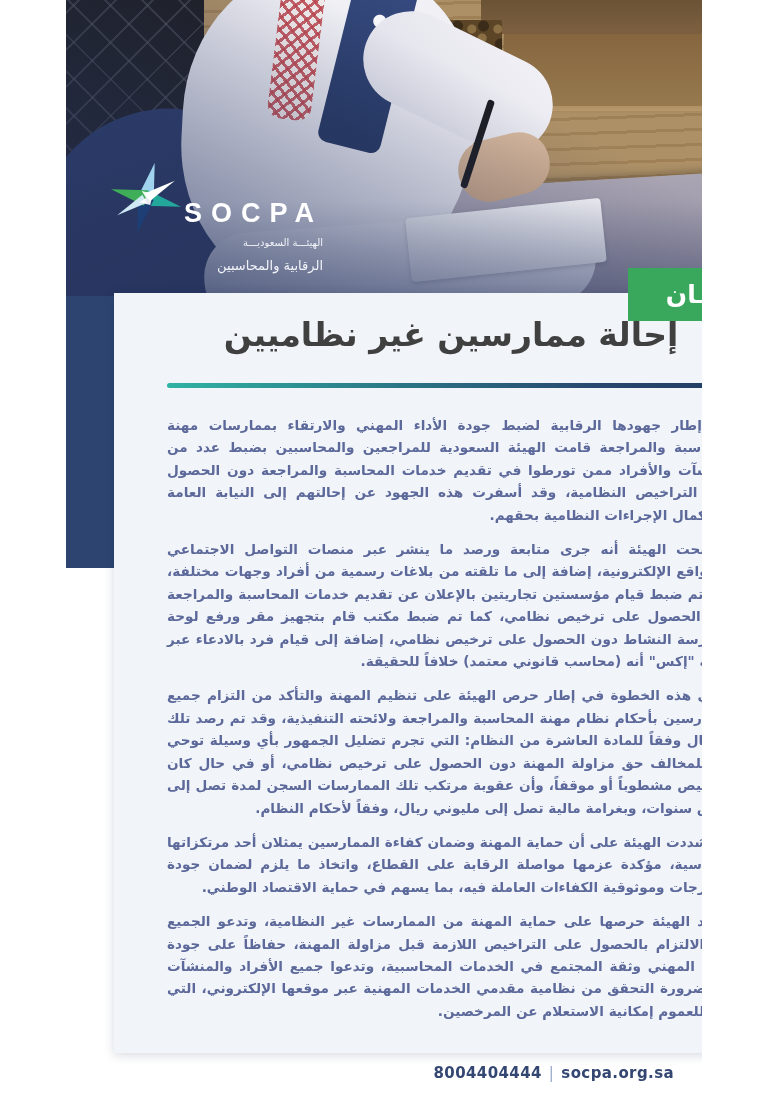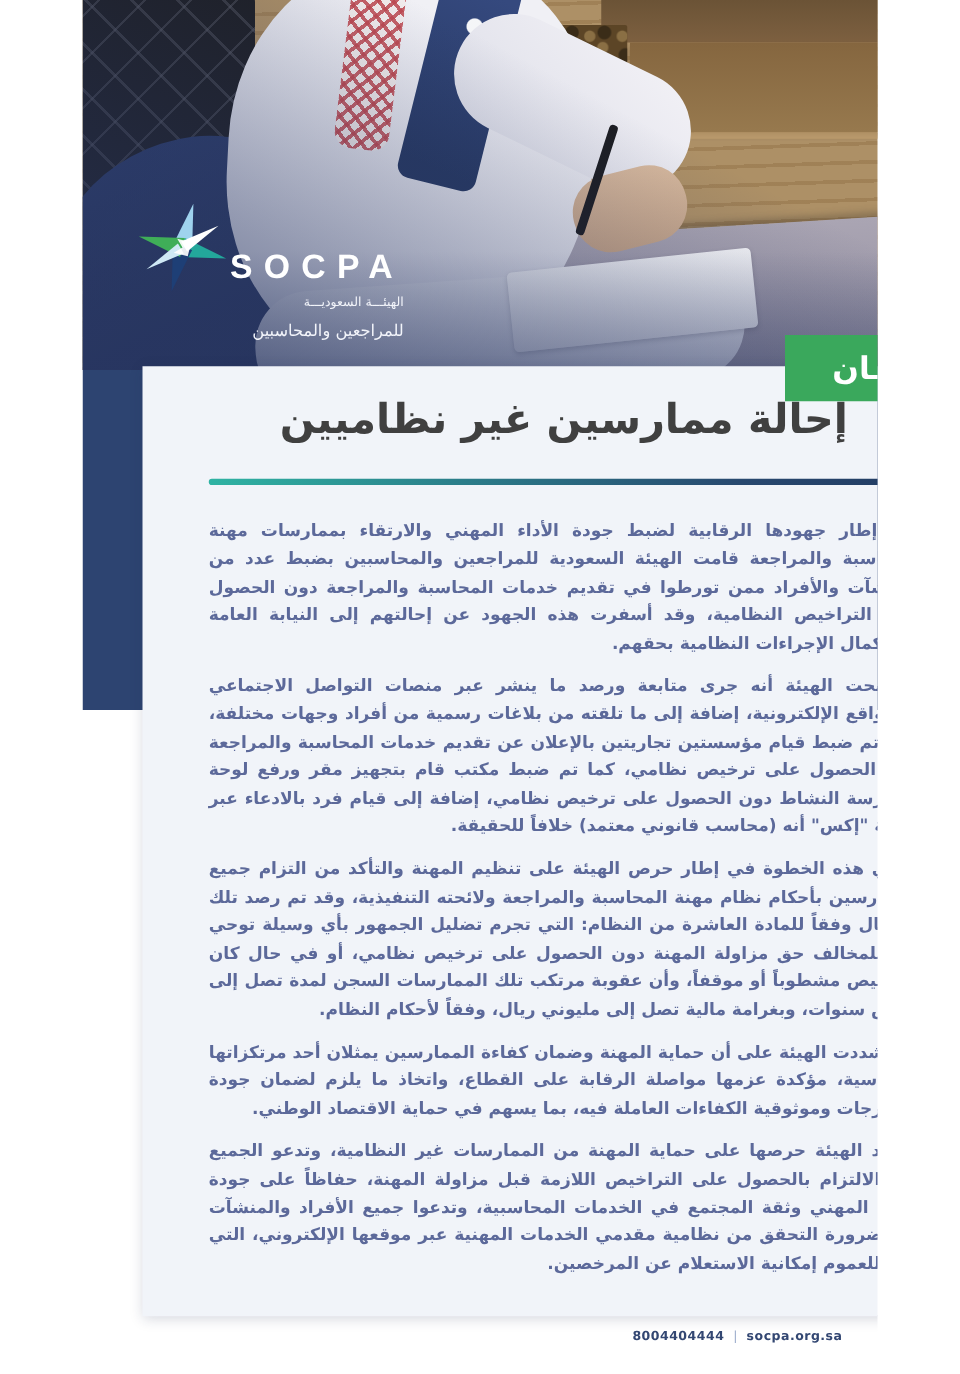--- a/index.html
+++ b/index.html
@@ -87,21 +87,21 @@
   .headline { margin-top:16px; text-align:center; direction:rtl;
           color:#404040; font-size:33px; font-weight:800; line-height:52px; }
   .divider { width:568px; height:5px; margin:22px auto 0; border-radius:3px;
           background:linear-gradient(90deg,#2fb3a3 0%, #2b7e8a 35%, #28486f 75%, #223c63 100%); }
   .article-body { margin:26px 53px 0; direction:rtl; text-align:justify;
           color:#5c699a; font-size:13.6px; line-height:22.4px; }
   .article-body p { margin-bottom:12px;font-weight:bold; }
 
   
   .footer-info { position:absolute; right:28px; top:1064px; direction:ltr;
-          color:#334772; font-size:10px; font-weight:700; letter-spacing:.4px; white-space:nowrap; }
+          color:#334772; font-size:15px; font-weight:700; letter-spacing:.4px; white-space:nowrap; }
   .footer-sep { color:#9aabca; font-weight:400; padding:0 7px; }
 </style>
 </head>
 <body>
 
 <div class="page">
 
   <div class="hero">
     <div class="wood-beam-top"></div>
     <div class="wood-beam-mid"></div>
@@ -129,21 +129,21 @@
           <polygon points="50,100 39,50 61,50" fill="#1e3f76"></polygon>
           <polygon points="0,50 50,39 50,61" fill="#3fae58"></polygon>
           <polygon points="83,17 56,53 47,44" fill="#ffffff"></polygon>
           <polygon points="17,83 44,47 53,56" fill="#cfe9f5"></polygon>
           <polygon points="50,50 42,42 58,42 58,58 42,58" fill="#ffffff" opacity="0.9"></polygon>
         </g>
       </svg>
       <div class="logo-text">
         <div class="logo-socpa">SOCPA</div>
         <div class="logo-ar">الهيئـــة السعوديـــة</div>
-        <div class="logo-ar logo-ar2">للمراجعين والمحاسبين</div>
+        <div class="logo-ar logo-ar2">الرقابية والمحاسبين</div>
       </div>
     </div>
   </div>
 
   <div class="band"></div>
 
   <div class="card">
     <div class="badge">بيــان</div>
 
     <div class="headline">

